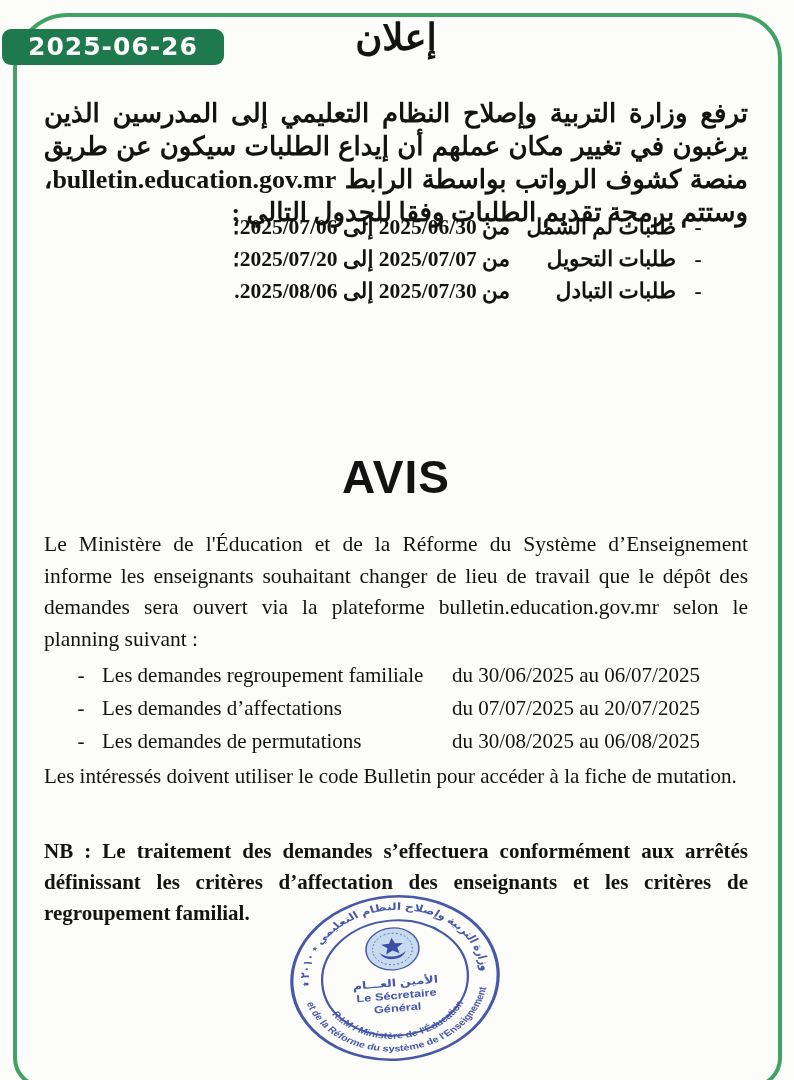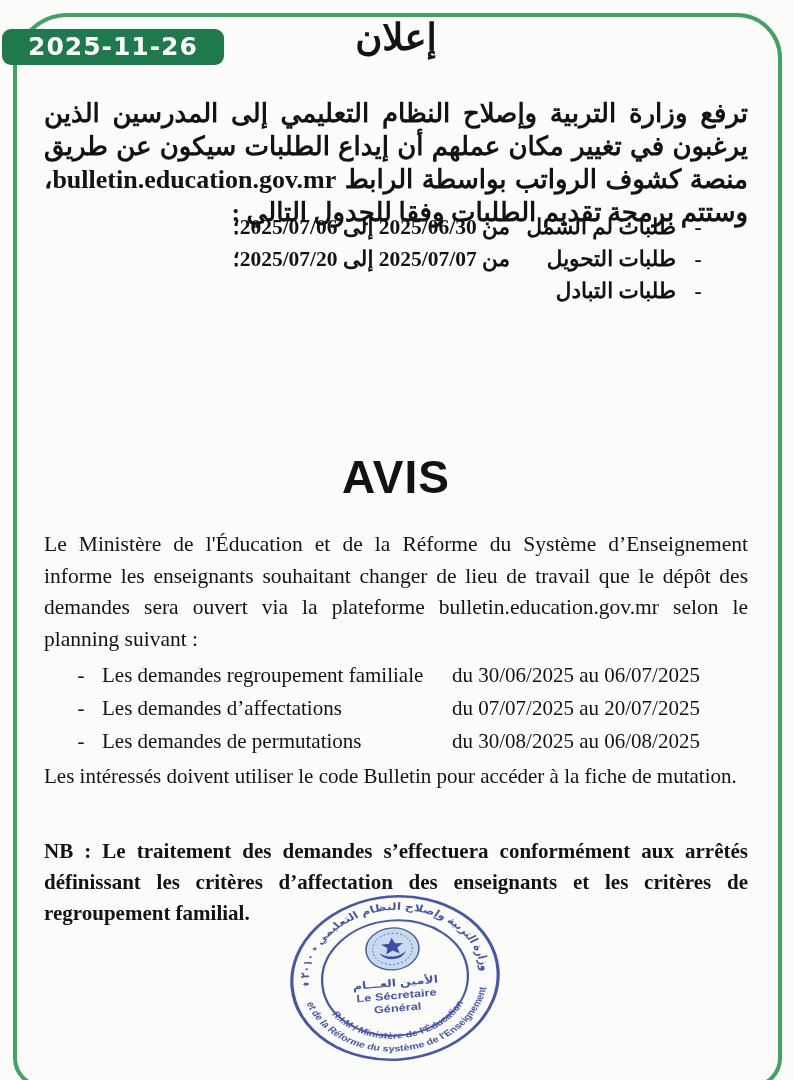--- a/index.html
+++ b/index.html
@@ -48,40 +48,41 @@
   }
   .stamp svg{display:block;width:100%;height:100%;}
 </style>
 </head>
 <body>
 
 <div class="page">
 
   <div class="frame"></div>
 
-  <div class="date-badge">2025-11-26</div>
+  <div class="date-badge">2025-06-26</div>
 
   <div class="abs ar ar-title">إعلان</div>
 
   <div class="abs ar ar-intro">ترفع وزارة التربية وإصلاح النظام التعليمي إلى المدرسين الذين يرغبون في تغيير مكان عملهم أن إيداع الطلبات سيكون عن طريق منصة كشوف الرواتب بواسطة الرابط bulletin.education.gov.mr، وستتم برمجة تقديم الطلبات وفقا للجدول التالي :</div>
 
   <div class="abs ar ar-list">
     <div class="ar-row">
       <span class="dash">-</span>
       <span class="lbl">طلبات لم الشمل</span>
       <span class="per">من 2025/06/30 إلى 2025/07/06؛</span>
     </div>
     <div class="ar-row">
       <span class="dash">-</span>
       <span class="lbl">طلبات التحويل</span>
       <span class="per">من 2025/07/07 إلى 2025/07/20؛</span>
     </div>
     <div class="ar-row">
       <span class="dash">-</span>
       <span class="lbl">طلبات التبادل</span>
+      <span class="per">من 2025/07/30 إلى 2025/08/06.</span>
     </div>
   </div>
 
 
 
   <div class="abs avis-title">AVIS</div>
 
   <div class="abs fr-intro">Le Ministère de l'Éducation et de la Réforme du Système d’Enseignement informe les enseignants souhaitant changer de lieu de travail que le dépôt des demandes sera ouvert via la plateforme bulletin.education.gov.mr selon le planning suivant :</div>
 
   <div class="abs fr-list">

